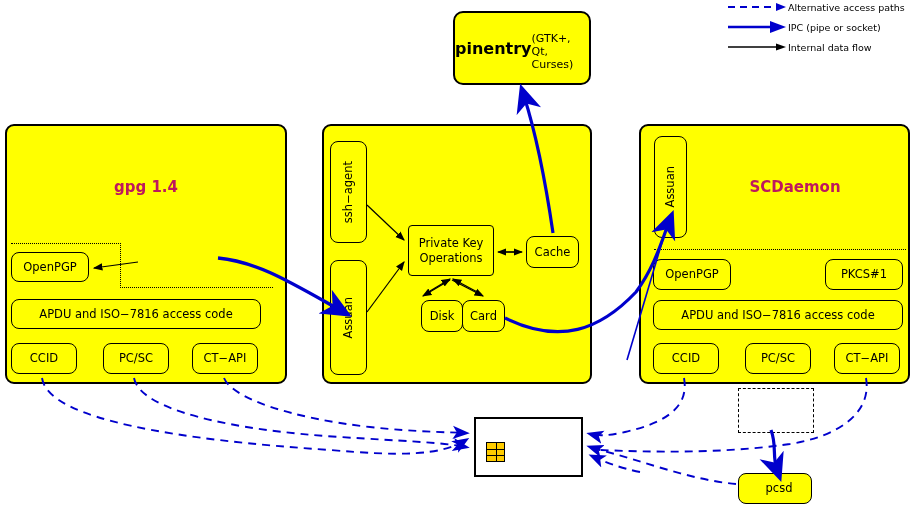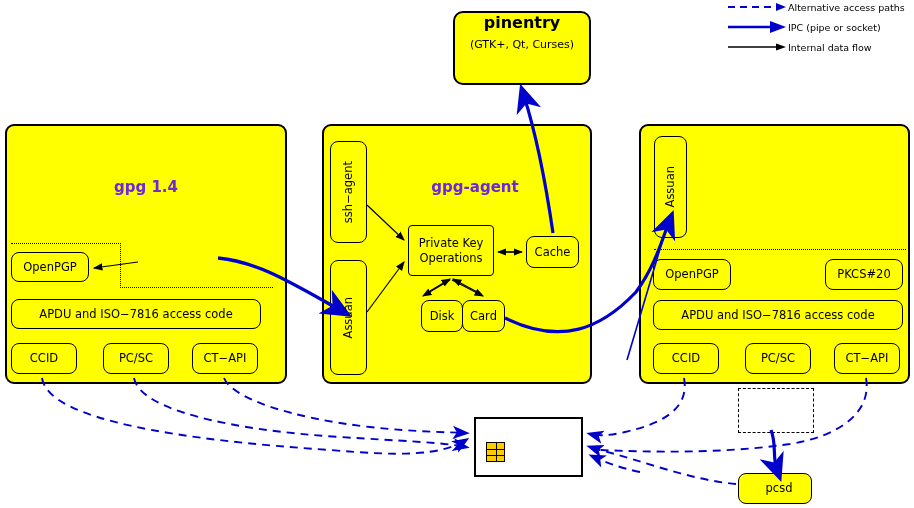--- a/index.html
+++ b/index.html
@@ -1,34 +1,34 @@
 <!DOCTYPE html>
 <html><head>
 <meta charset="utf-8">
 <style>
   html,body{margin:0;padding:0;background:#ffffff;}
   #stage{position:relative;width:914px;height:508px;background:#ffffff;overflow:hidden;
          font-family:"DejaVu Sans","Liberation Sans",sans-serif;}
   .panel{position:absolute;background:#ffff00;border:2px solid #000000;border-radius:9px;box-sizing:border-box;}
-  .panel-title{position:absolute;font-weight:bold;font-size:15px;color:#6d28d9;text-align:center;white-space:nowrap;}
+  .panel-title{position:absolute;font-weight:bold;font-size:15px;color:#be185d;text-align:center;white-space:nowrap;}
   .node{position:absolute;background:#ffff00;border:1.4px solid #000000;border-radius:8px;box-sizing:border-box;
         display:flex;align-items:center;justify-content:center;text-align:center;
         font-size:11.5px;color:#000;line-height:1.25;}
   .node.sq{border-radius:4px;}
   .vert{writing-mode:vertical-rl;transform:rotate(180deg);}
   .dline-h{position:absolute;border-top:1.6px dotted #000;}
   .dline-v{position:absolute;border-left:1.6px dotted #000;}
   .dashbox{position:absolute;border:1.8px dashed #000;box-sizing:border-box;background:transparent;}
   .card{position:absolute;background:#ffffff;border:2px solid #000;box-sizing:border-box;}
   .chip{position:absolute;background:#ffcc00;border:1.5px solid #000;box-sizing:border-box;}
   .chip:before{content:"";position:absolute;left:0;right:0;top:33%;border-top:1.5px solid #000;}
   .chip:after{content:"";position:absolute;left:0;right:0;top:66%;border-top:1.5px solid #000;}
   .chipv{position:absolute;top:0;bottom:0;left:50%;border-left:1.5px solid #000;}
   .pinentry{position:absolute;background:#ffff00;border:2.5px solid #000;border-radius:10px;box-sizing:border-box;
-            display:flex;flex-direction:column;align-items:center;justify-content:flex-start;}
+            display:flex;flex-direction:row;align-items:center;justify-content:space-between;}
   .pinentry .t1{font-weight:bold;font-size:16px;color:#000;}
   .pinentry .t2{font-size:11px;color:#000;margin-top:6px;}
   .legend{position:absolute;}
   .legend-row{position:absolute;display:flex;align-items:center;}
   .legend-label{font-size:9.5px;color:#000;white-space:nowrap;}
   svg.overlay{position:absolute;left:0;top:0;width:914px;height:508px;pointer-events:none;}
 </style>
 </head>
 <body>
 
@@ -70,45 +70,45 @@
   <div class="dline-v" style="left:120px;top:243px;height:45px;"></div>
   <div class="dline-h" style="left:120px;top:287px;width:153px;"></div>
 
   <div class="node" style="left:11px;top:252px;width:78px;height:30px;">OpenPGP</div>
   <div class="node" style="left:11px;top:299px;width:250px;height:30px;">APDU and ISO−7816 access code</div>
   <div class="node" style="left:11px;top:343px;width:66px;height:31px;">CCID</div>
   <div class="node" style="left:103px;top:343px;width:66px;height:31px;">PC/SC</div>
   <div class="node" style="left:192px;top:343px;width:66px;height:31px;">CT−API</div>
 
   <div class="panel" style="left:322px;top:124px;width:270px;height:260px;"></div>
-  <div class="panel-title" style="left:360px;top:178px;width:230px;">gpg-agent</div>
 
   <div class="node" style="left:330px;top:141px;width:37px;height:102px;">
     <span class="vert">ssh−agent</span>
   </div>
   <div class="node" style="left:330px;top:260px;width:37px;height:115px;">
     <span class="vert">Assuan</span>
   </div>
   <div class="node sq" style="left:408px;top:225px;width:86px;height:51px;flex-direction:column;">
     <span>Private Key</span>
     <span>Operations</span>
   </div>
   <div class="node" style="left:526px;top:236px;width:53px;height:32px;">Cache</div>
   <div class="node" style="left:398px;top:300px;width:42px;height:32px;margin-left:23px;">Disk</div>
   <div class="node" style="left:462px;top:300px;width:43px;height:32px;">Card</div>
 
   <div class="panel" style="left:639px;top:124px;width:271px;height:260px;"></div>
+  <div class="panel-title" style="left:680px;top:178px;width:230px;">SCDaemon</div>
 
   <div class="node" style="left:654px;top:136px;width:33px;height:102px;">
     <span class="vert">Assuan</span>
   </div>
   <div class="dline-h" style="left:654px;top:249px;width:252px;"></div>
 
   <div class="node" style="left:653px;top:259px;width:78px;height:31px;">OpenPGP</div>
-  <div class="node" style="left:825px;top:259px;width:78px;height:31px;">PKCS#20</div>
+  <div class="node" style="left:825px;top:259px;width:78px;height:31px;">PKCS#1</div>
   <div class="node" style="left:653px;top:300px;width:250px;height:30px;">APDU and ISO−7816 access code</div>
   <div class="node" style="left:653px;top:343px;width:66px;height:31px;">CCID</div>
   <div class="node" style="left:745px;top:343px;width:66px;height:31px;">PC/SC</div>
   <div class="node" style="left:834px;top:343px;width:66px;height:31px;">CT−API</div>
 
   <div class="dashbox" style="left:738px;top:388px;width:76px;height:45px;"></div>
   <div class="node" style="left:738px;top:473px;width:74px;height:31px;padding-left:8px;">pcsd</div>
 
   <div class="card" style="left:474px;top:417px;width:109px;height:60px;">
     <div class="chip" style="left:10px;top:23px;width:19px;height:20px;">

